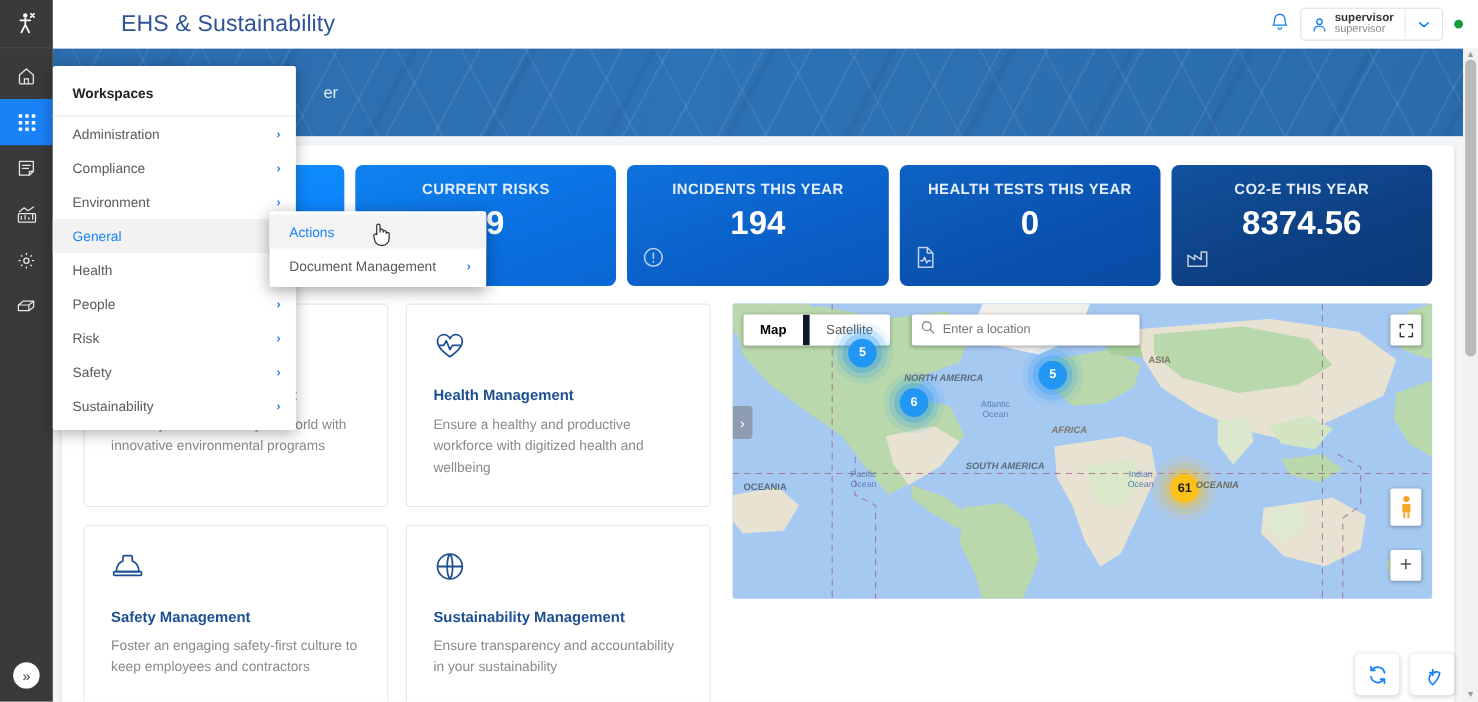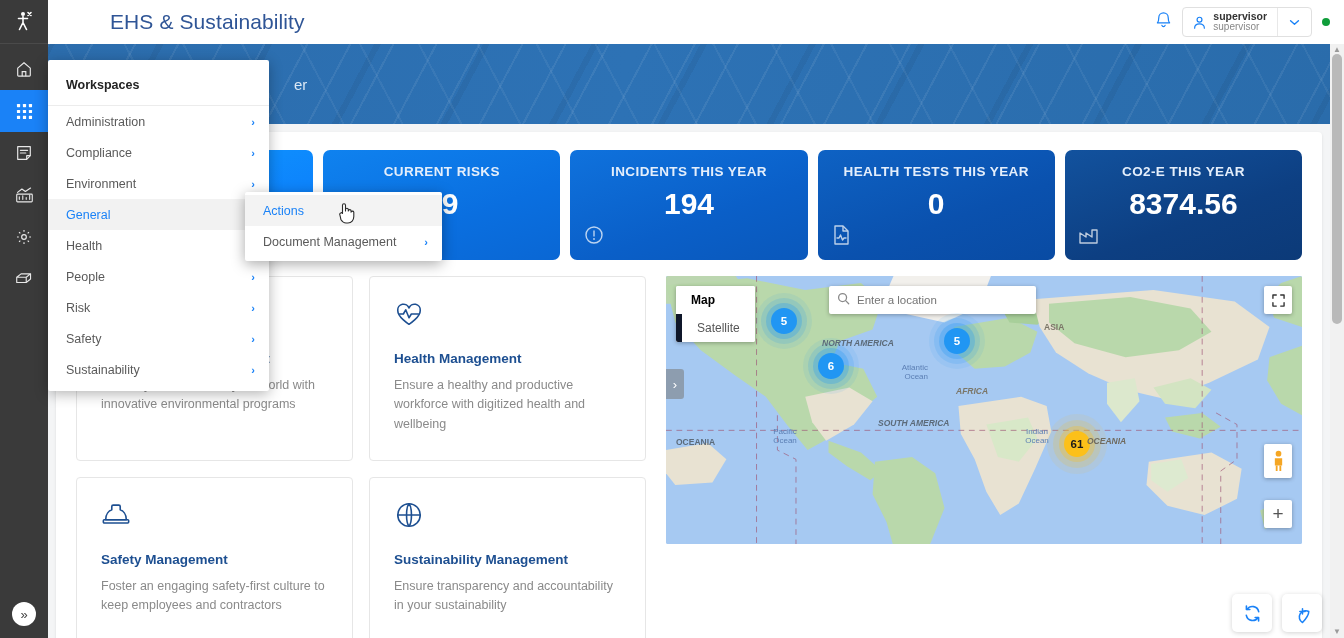--- a/index.html
+++ b/index.html
@@ -142,21 +142,21 @@
   }
   .map-title .chev { font-size: 13px; margin-left: 4px; }
   .map-wrap {
     position: relative; height: 268px; border-radius: 2px; overflow: hidden;
     background: #a5c8f0;
   }
   .map-bg { position: absolute; inset: 0; }
   .map-type {
     position: absolute; left: 10px; top: 10px; display: flex;
     border-radius: 2px; overflow: hidden;
-    box-shadow: 0 1px 4px rgba(0,0,0,.3); background: #fff; flex-direction: column;
+    box-shadow: 0 1px 4px rgba(0,0,0,.3); background: #fff;
   }
   .map-type div {
     padding: 7px 15px; font-size: 12px; color: #565656; cursor: pointer;
     background: #fff;
   }
   .map-type div.sel { color: #000; font-weight: bold; }
   .map-type div + div { border-left: 6px solid #0f172a; }
   .map-search {
     position: absolute; left: 163px; top: 10px; width: 207px; height: 28px;
     background: #fff; border-radius: 2px; display: flex; align-items: center;
@@ -555,21 +555,21 @@
             <div class="cluster blue" style="left:152px;top:77px">6</div>
             <div class="cluster blue" style="left:278px;top:52px">5</div>
             <div class="cluster amber" style="left:398px;top:155px">61</div>
 
             <div style="position:absolute;left:156px;top:63px;font-size:8.5px;color:#5c6b7a;font-style:italic;font-weight:bold;line-height:1.05;text-align:center">NORTH AMERICA</div>
             <div style="position:absolute;left:212px;top:142px;font-size:8.5px;color:#5c6b7a;font-style:italic;font-weight:bold">SOUTH AMERICA</div>
             <div style="position:absolute;left:290px;top:110px;font-size:8.5px;color:#7b7668;font-style:italic;font-weight:bold">AFRICA</div>
             <div style="position:absolute;left:378px;top:46px;font-size:8.5px;color:#7b7668;font-weight:bold">ASIA</div>
             <div style="position:absolute;left:10px;top:161px;font-size:8.5px;color:#5c6b7a;font-weight:bold">OCEANIA</div>
             <div style="position:absolute;left:421px;top:160px;font-size:8.5px;color:#6f6a5e;font-style:italic;font-weight:bold">OCEANIA</div>
-            <div style="position:absolute;left:216px;top:88px;font-size:8px;color:#5b7fb4;width:46px;text-align:right;line-height:1.1">Atlantic Ocean</div>
+            <div style="position:absolute;left:216px;top:88px;font-size:8px;color:#5b7fb4;width:46px;text-align:center;line-height:1.1">Atlantic Ocean</div>
             <div style="position:absolute;left:98px;top:152px;font-size:8px;color:#5b7fb4;width:42px;text-align:center;line-height:1.1">Pacific Ocean</div>
             <div style="position:absolute;left:350px;top:152px;font-size:8px;color:#5b7fb4;width:42px;text-align:center;line-height:1.1">Indian Ocean</div>
           </div>
         </div>
       </div>
     </div>
   </div>
 
   <div class="vscroll">
     <div class="up">▲</div>

